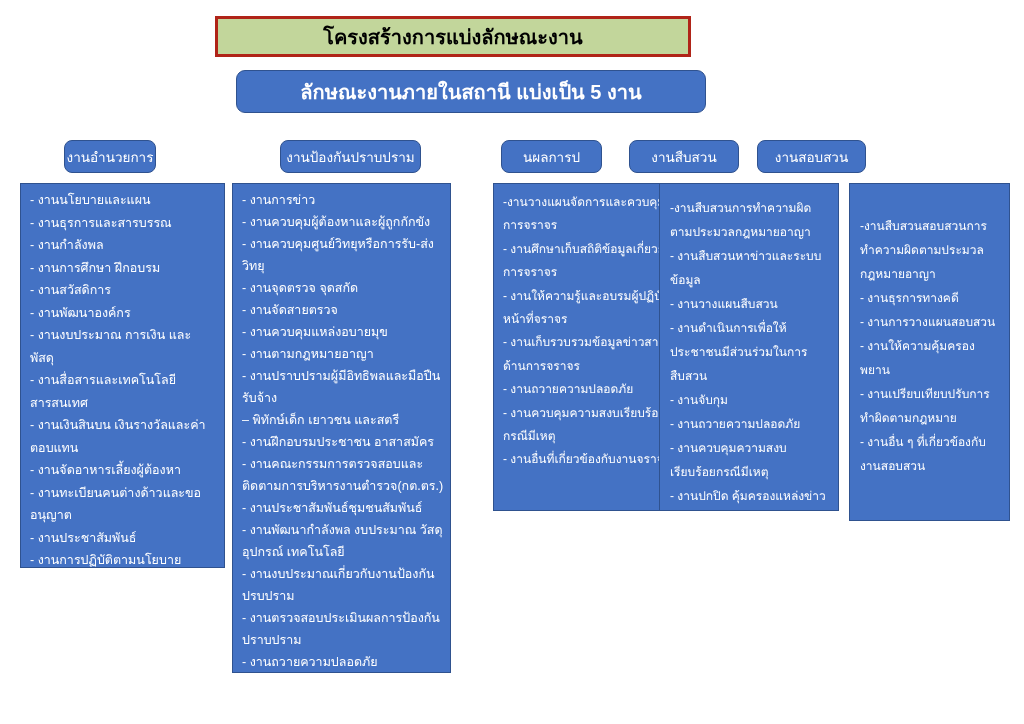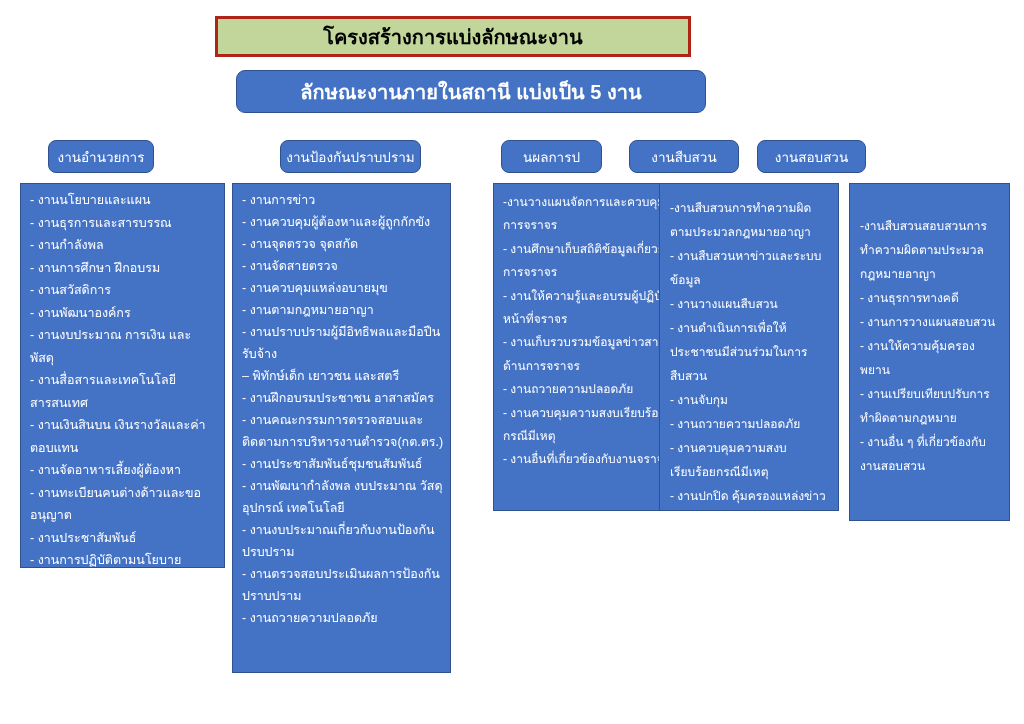--- a/index.html
+++ b/index.html
@@ -23,21 +23,21 @@
     display: flex; align-items: center; justify-content: center;
     font-size: 20px; font-weight: bold; color: #ffffff;
   }
 
   .hdr {
     position: absolute; top: 140px; height: 33px;
     background: #4472c4; border: 1px solid #2f528f; border-radius: 8px;
     display: flex; align-items: center; justify-content: center;
     font-size: 13.5px; color: #ffffff;
   }
-  .hdr-1 { left: 48px;  width: 106px; font-family: Liberation Mono, monospace; }
+  .hdr-1 { left: 64px;  width: 92px; font-family: Liberation Mono, monospace; }
   .hdr-2 { left: 280px; width: 141px; }
   .hdr-3 { left: 501px; width: 101px; }
   .hdr-4 { left: 629px; width: 110px; }
   .hdr-5 { left: 757px; width: 109px; }
 
   .box {
     position: absolute; top: 183px;
     background: #4472c4; border: 1px solid #2f528f;
     color: #ffffff; overflow: hidden;
   }
@@ -102,20 +102,21 @@
         <li>- งานจัดอาหารเลี้ยงผู้ต้องหา</li>
         <li>- งานทะเบียนคนต่างด้าวและขออนุญาต</li>
         <li>- งานประชาสัมพันธ์</li>
         <li>- งานการปฏิบัติตามนโยบายยุทธศาสตร์</li>
       </ul>
   </div>
   <div class="box box-2">
     <ul>
         <li>- งานการข่าว</li>
         <li>- งานควบคุมผู้ต้องหาและผู้ถูกกักขัง</li>
+        <li>- งานควบคุมศูนย์วิทยุหรือการรับ-ส่งวิทยุ</li>
         <li>- งานจุดตรวจ จุดสกัด</li>
         <li>- งานจัดสายตรวจ</li>
         <li>- งานควบคุมแหล่งอบายมุข</li>
         <li>- งานตามกฎหมายอาญา</li>
         <li>- งานปราบปรามผู้มีอิทธิพลและมือปืนรับจ้าง</li>
         <li>– พิทักษ์เด็ก เยาวชน และสตรี</li>
         <li>- งานฝึกอบรมประชาชน อาสาสมัคร</li>
         <li>- งานคณะกรรมการตรวจสอบและติดตามการบริหารงานตำรวจ(กต.ตร.)</li>
         <li>- งานประชาสัมพันธ์ชุมชนสัมพันธ์</li>
         <li>- งานพัฒนากำลังพล งบประมาณ วัสดุ อุปกรณ์ เทคโนโลยี</li>

